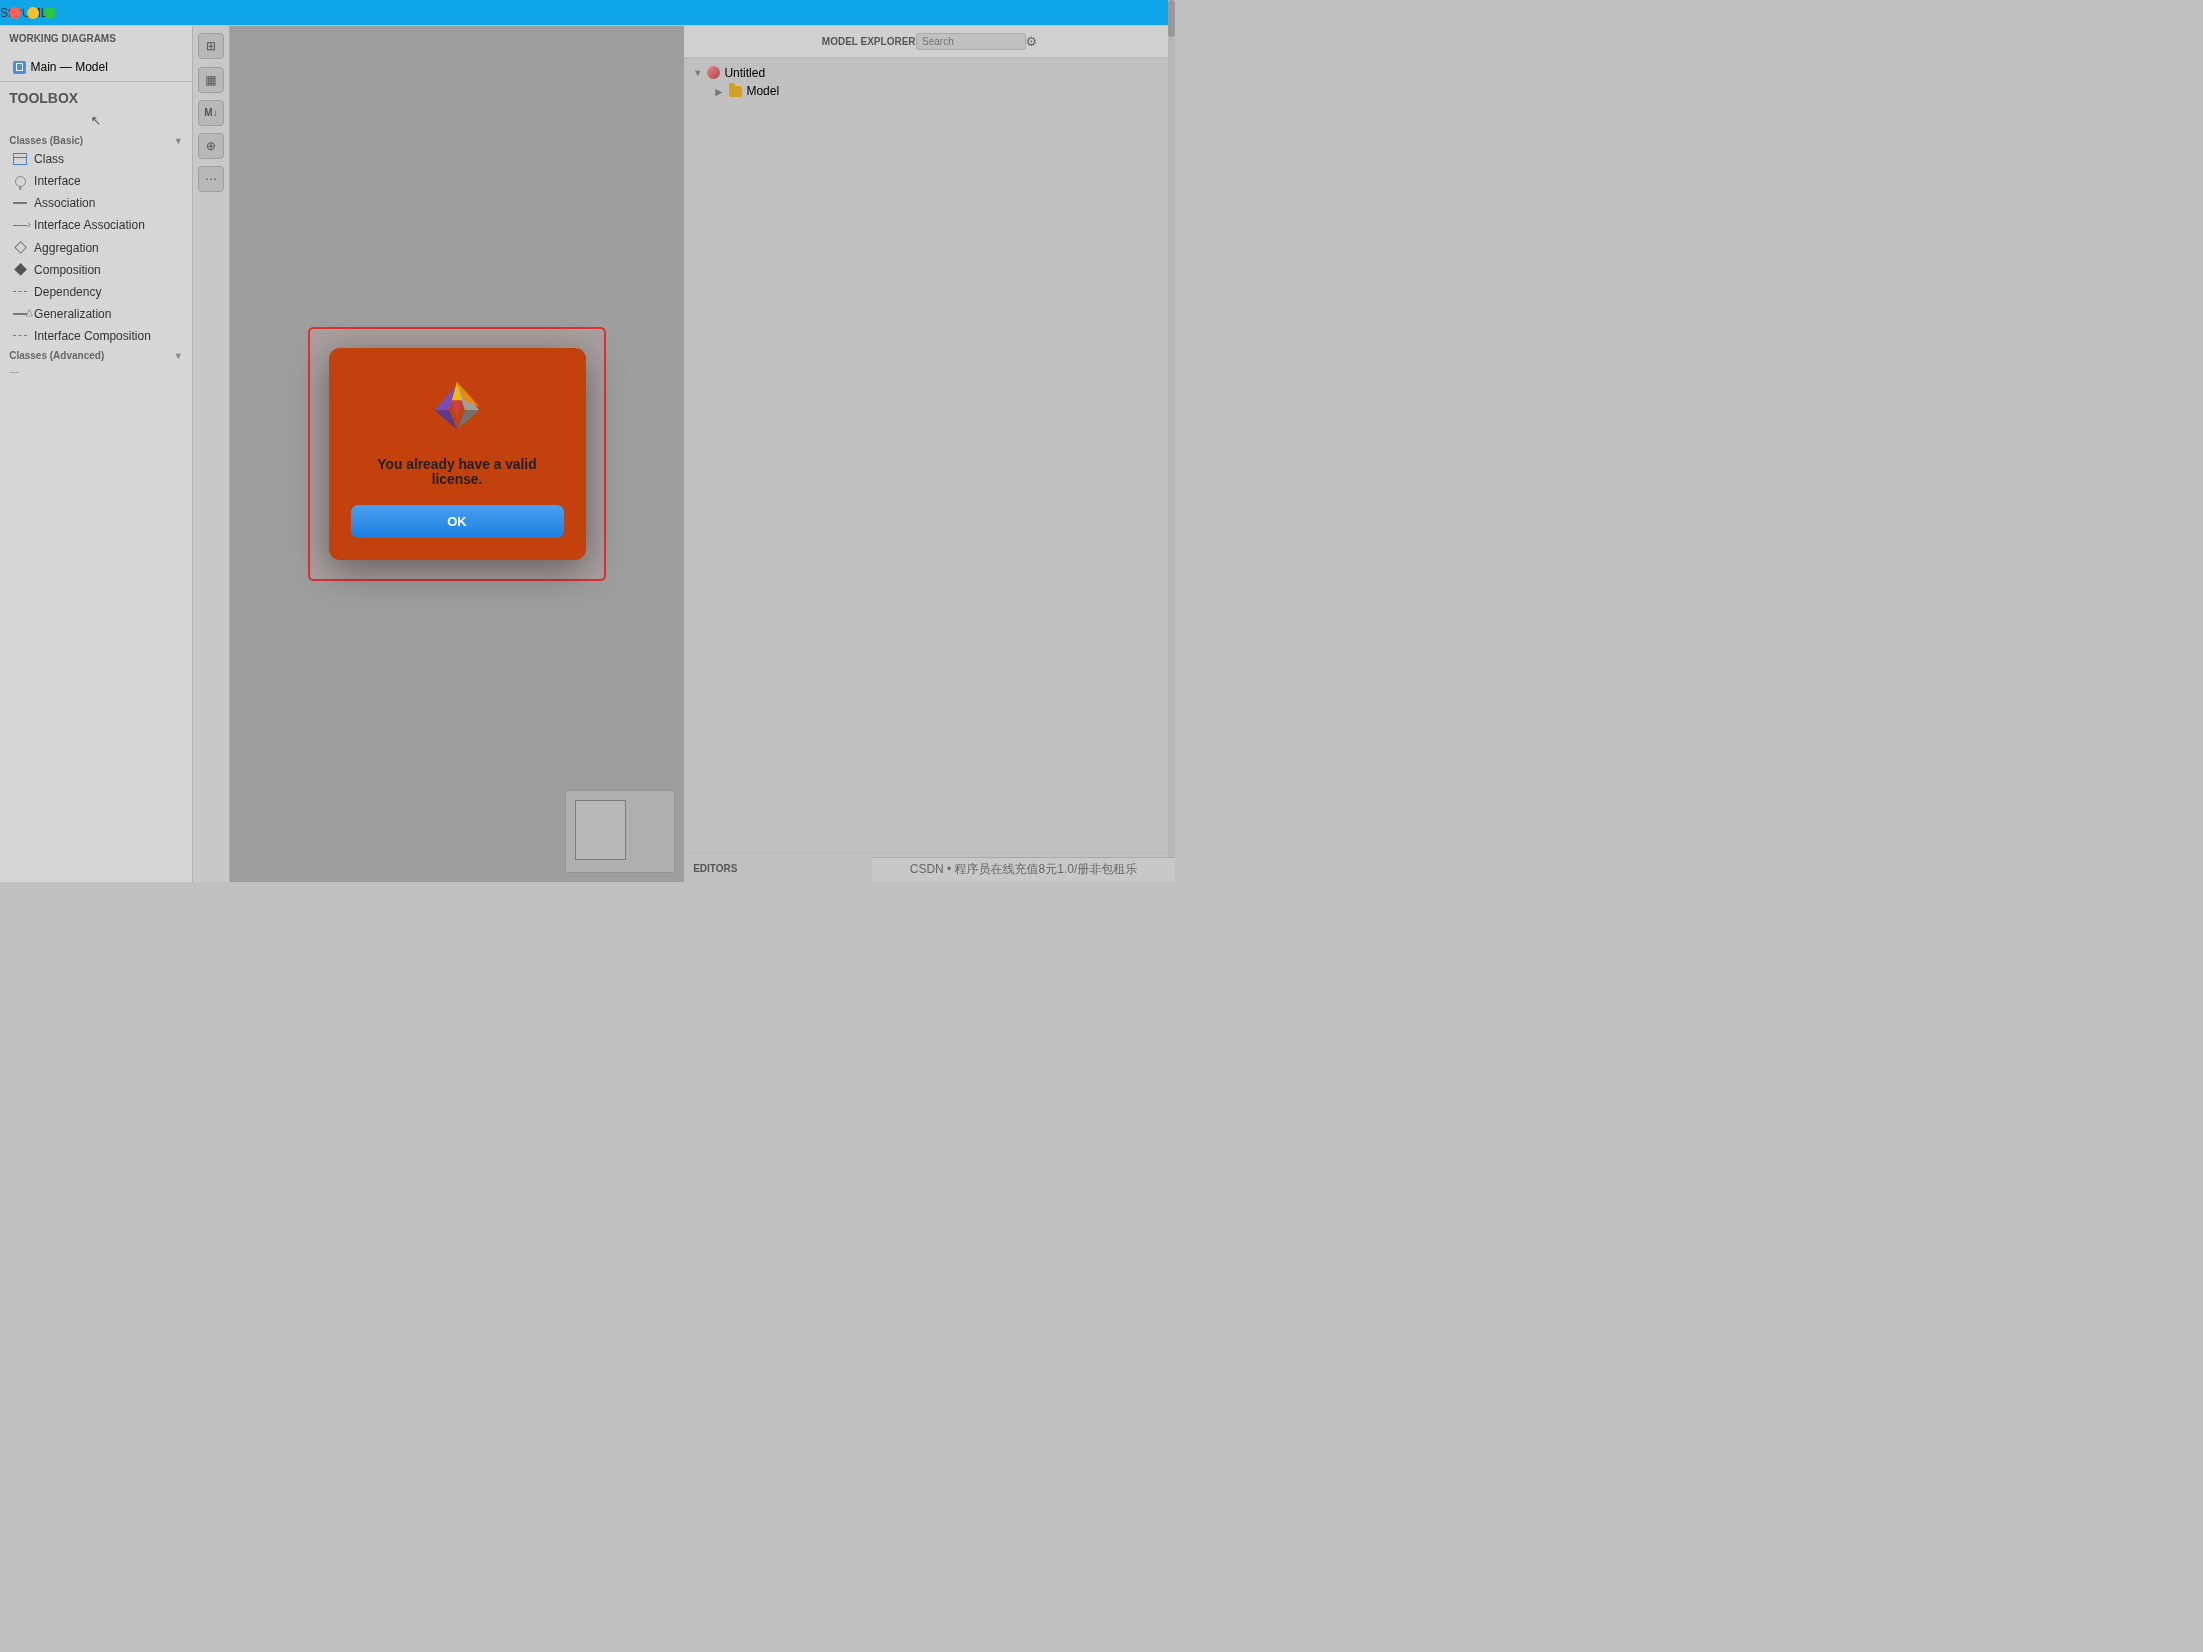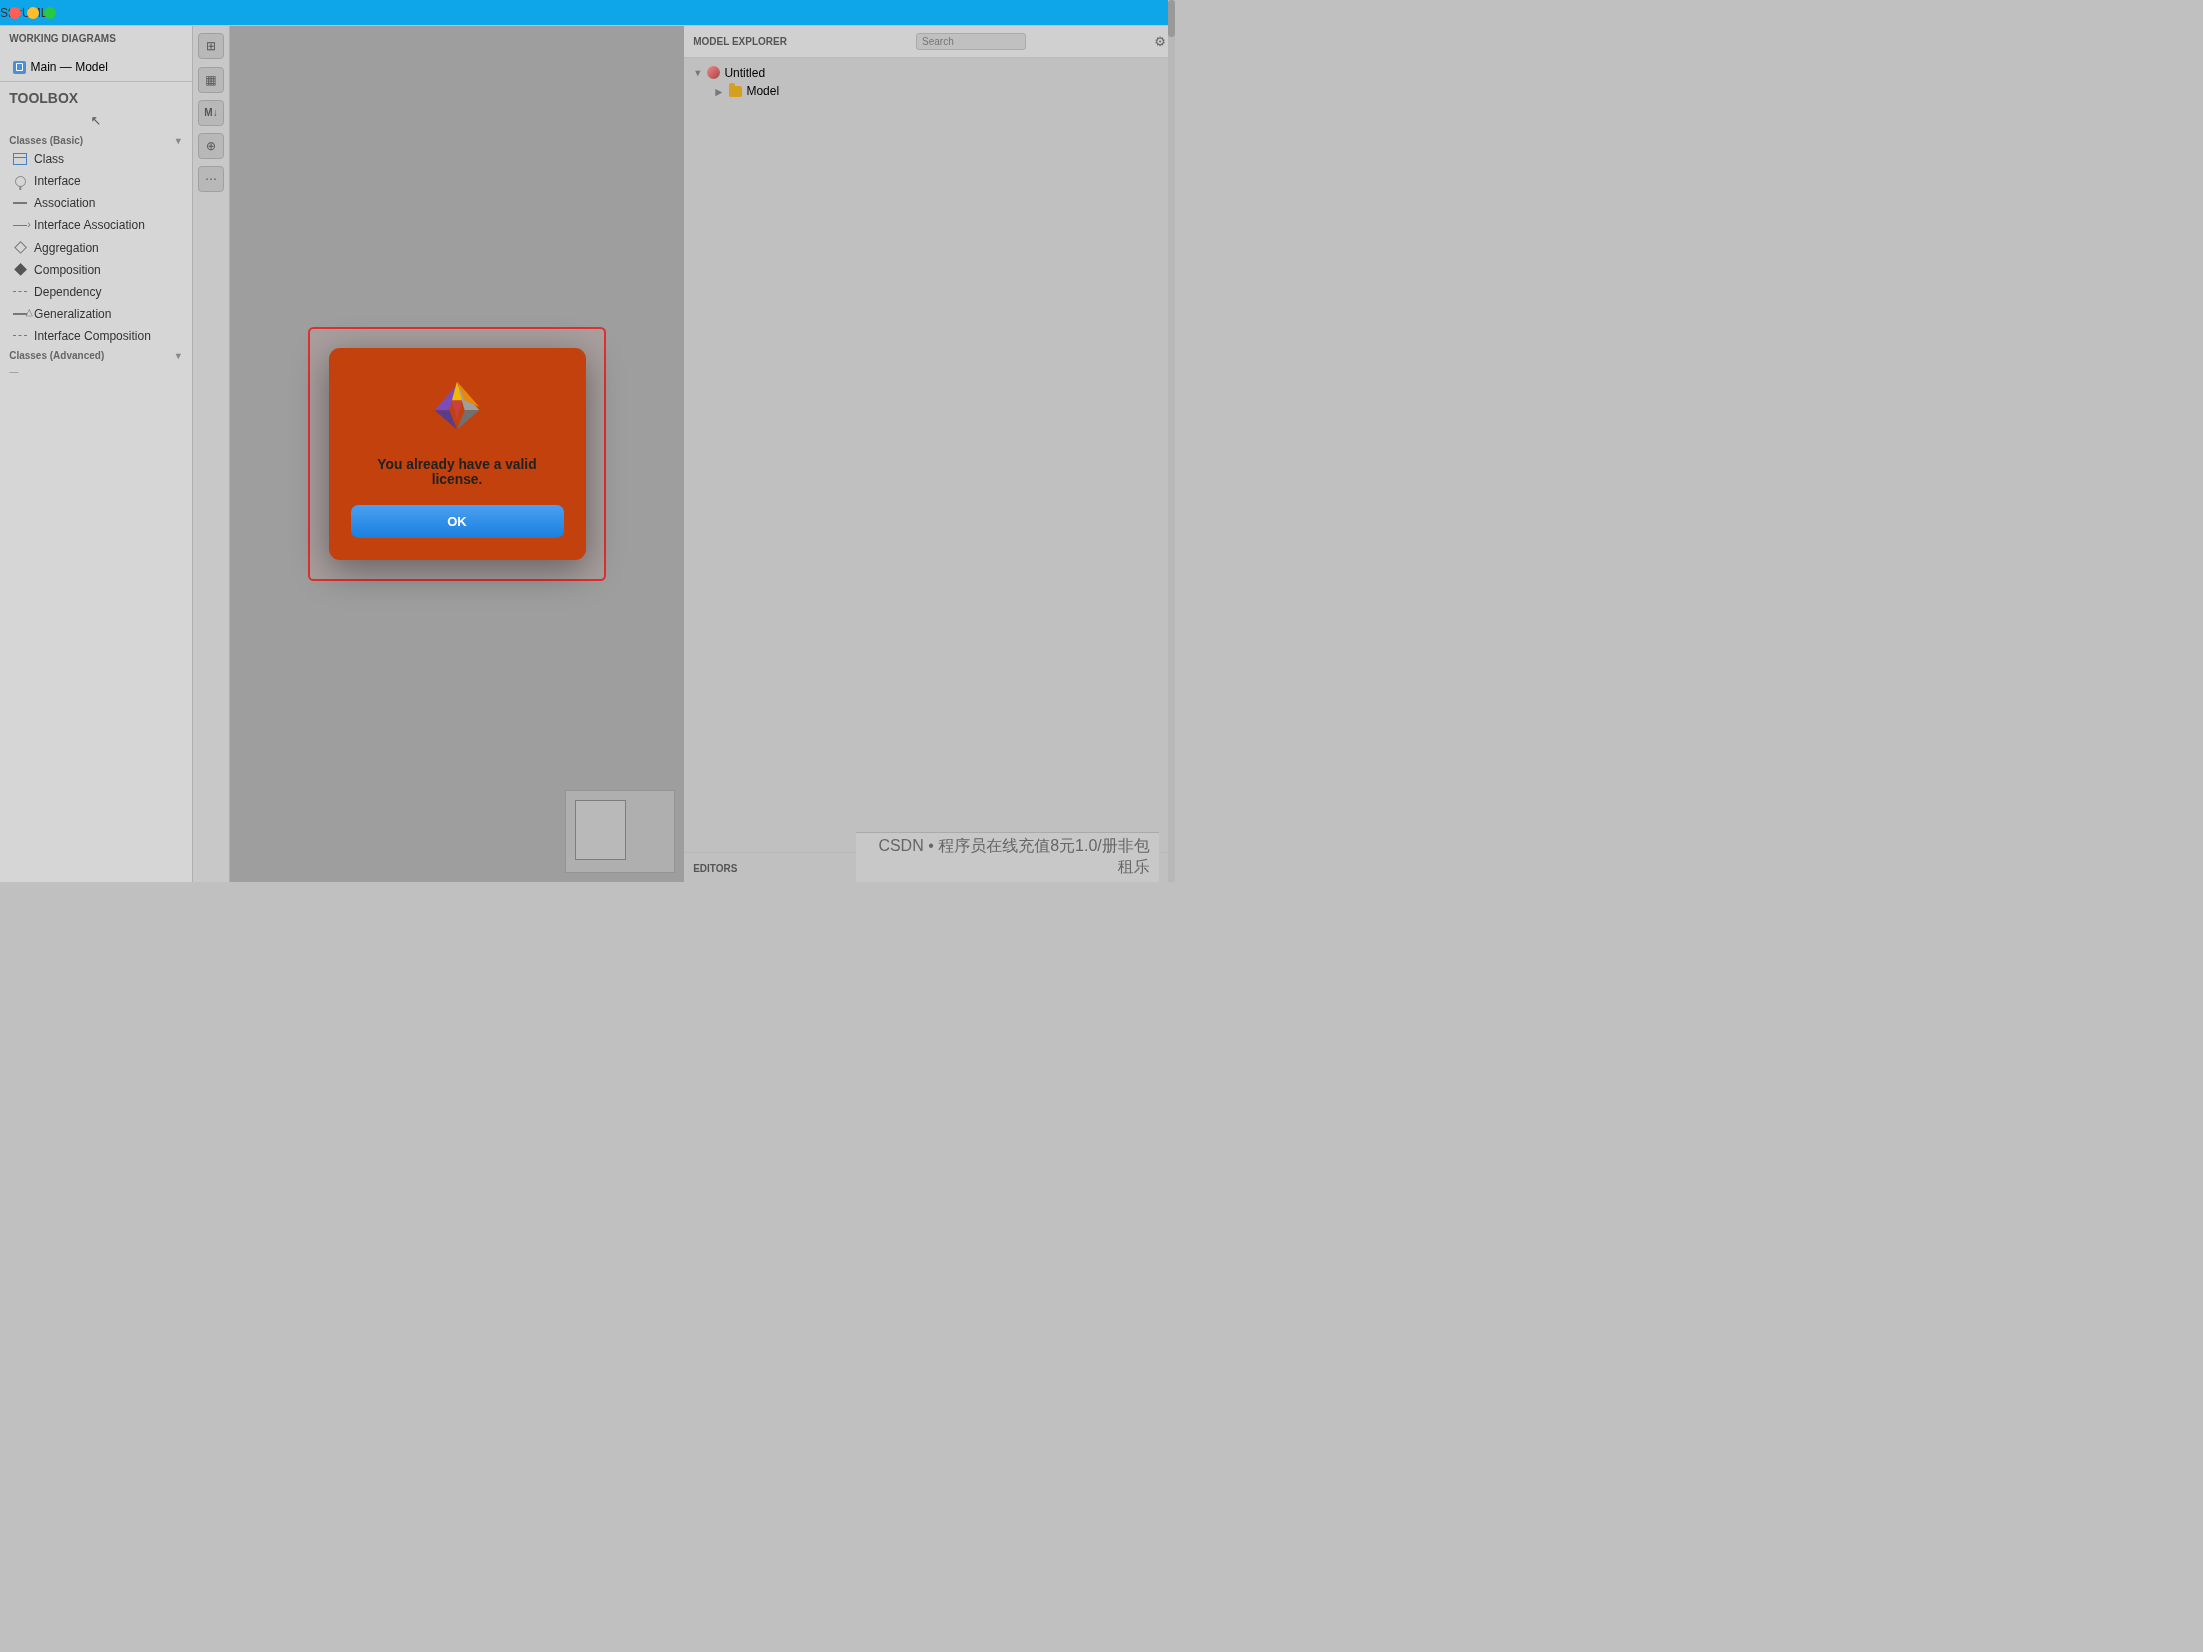--- a/index.html
+++ b/index.html
@@ -298,21 +298,21 @@
       flex-direction: column;
       flex: 1;
     }
 
     #model-explorer-header {
       padding: 7.3px 9.2px;
       background: #d0d0d0;
       border-bottom: 0.9px solid #b8b8b8;
       display: flex;
       align-items: center;
-      justify-content: space-between;
+      justify-content: center;
     }
     #model-explorer-title {
       font-size: 10px;
       font-weight: 700;
       color: #555;
     }
 
     #model-search {
       background: #c0c0c0;
       border: 0.9px solid #aaa;
@@ -441,28 +441,28 @@
       color: white;
       font-size: 13px;
       font-weight: 600;
       cursor: pointer;
     }
 
     
     #bottom-bar {
       position: absolute;
       bottom: 0;
-      right: 16px;
+      right: 0;
       padding: 3.7px 9.2px;
-      font-size: 16px;
+      font-size: 12px;
       color: #666;
       background: #c8c8c8;
       width: 303px;
       border-top: 0.9px solid #aaa;
-      text-align: right;
+      text-align: center;
     }
 
     .scroll-bar-v {
       position: absolute;
       right: 0; top: 0; bottom: 0;
       width: 7.3px;
       background: #b8b8b8;
     }
     .scroll-thumb {
       position: absolute;

